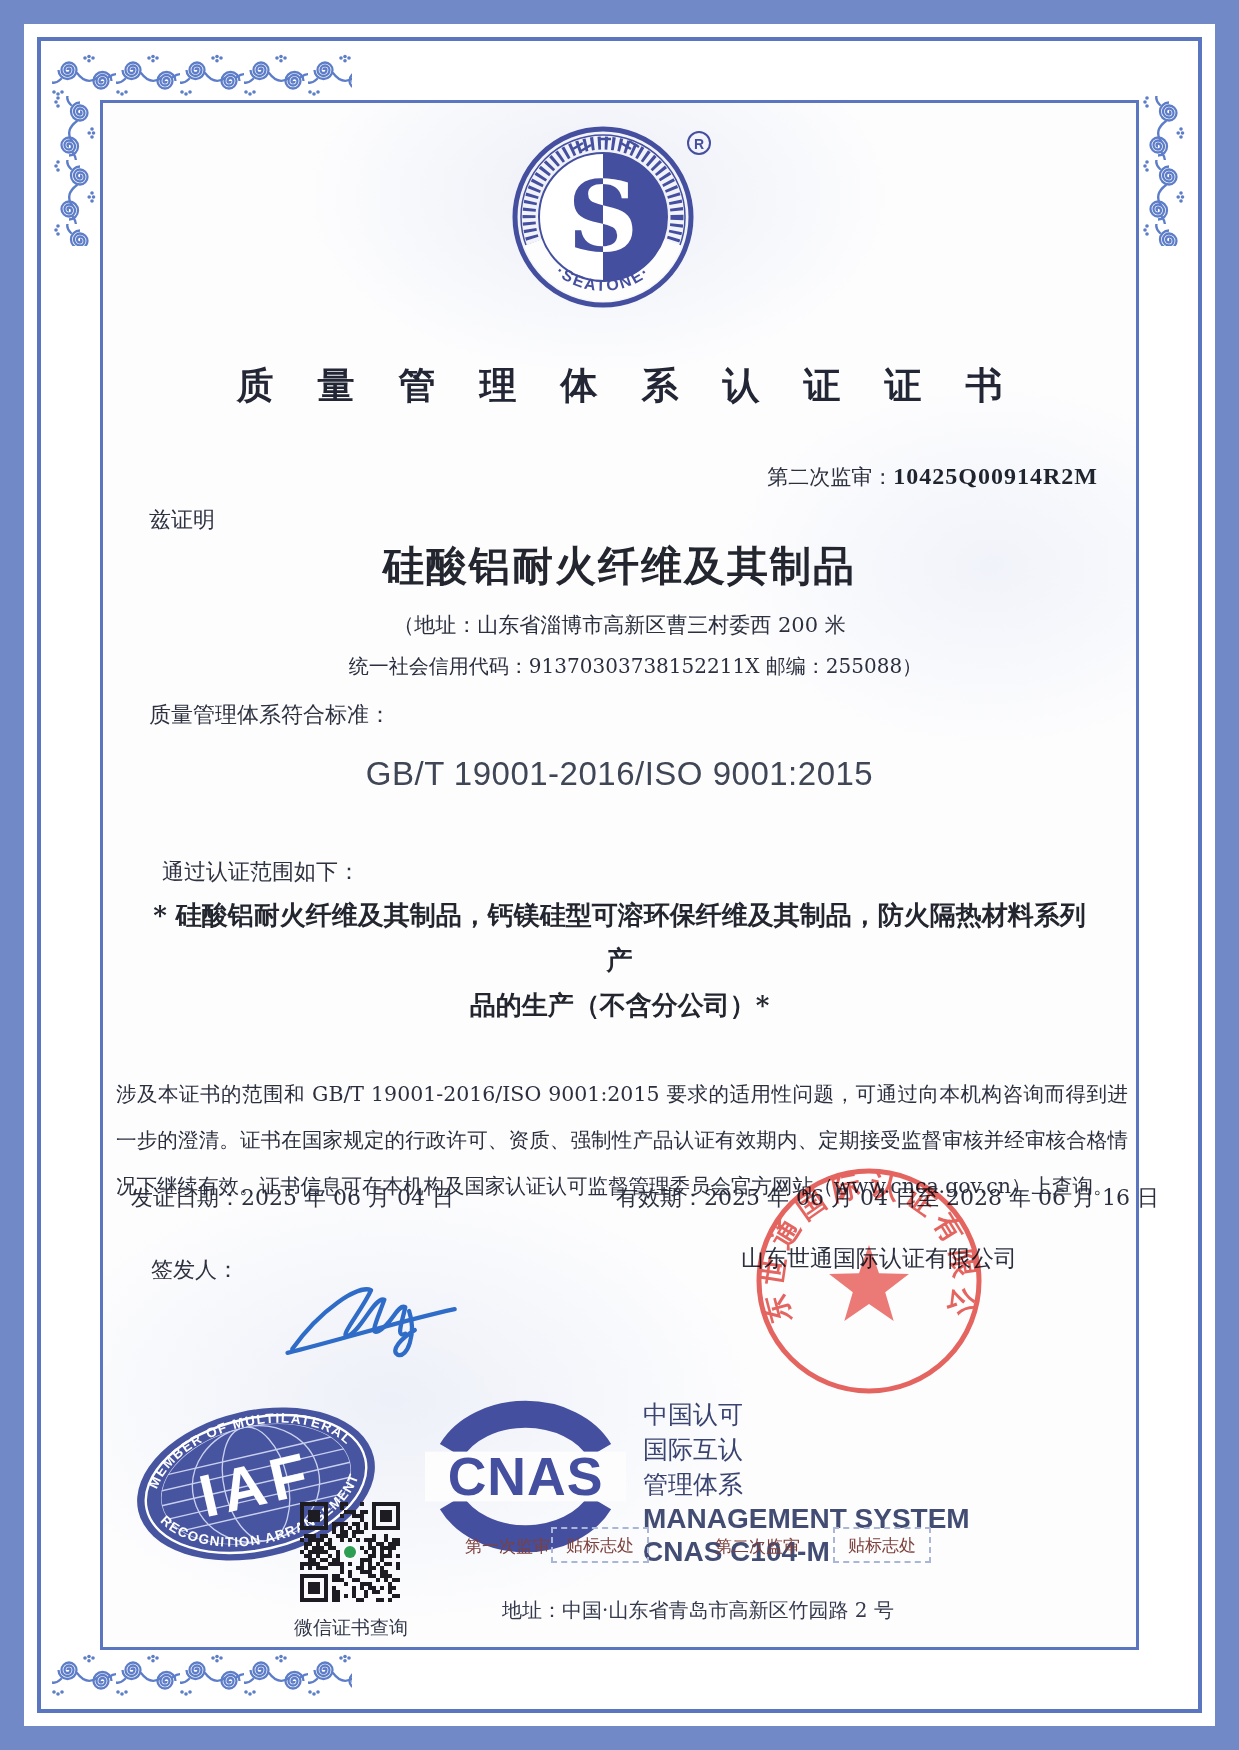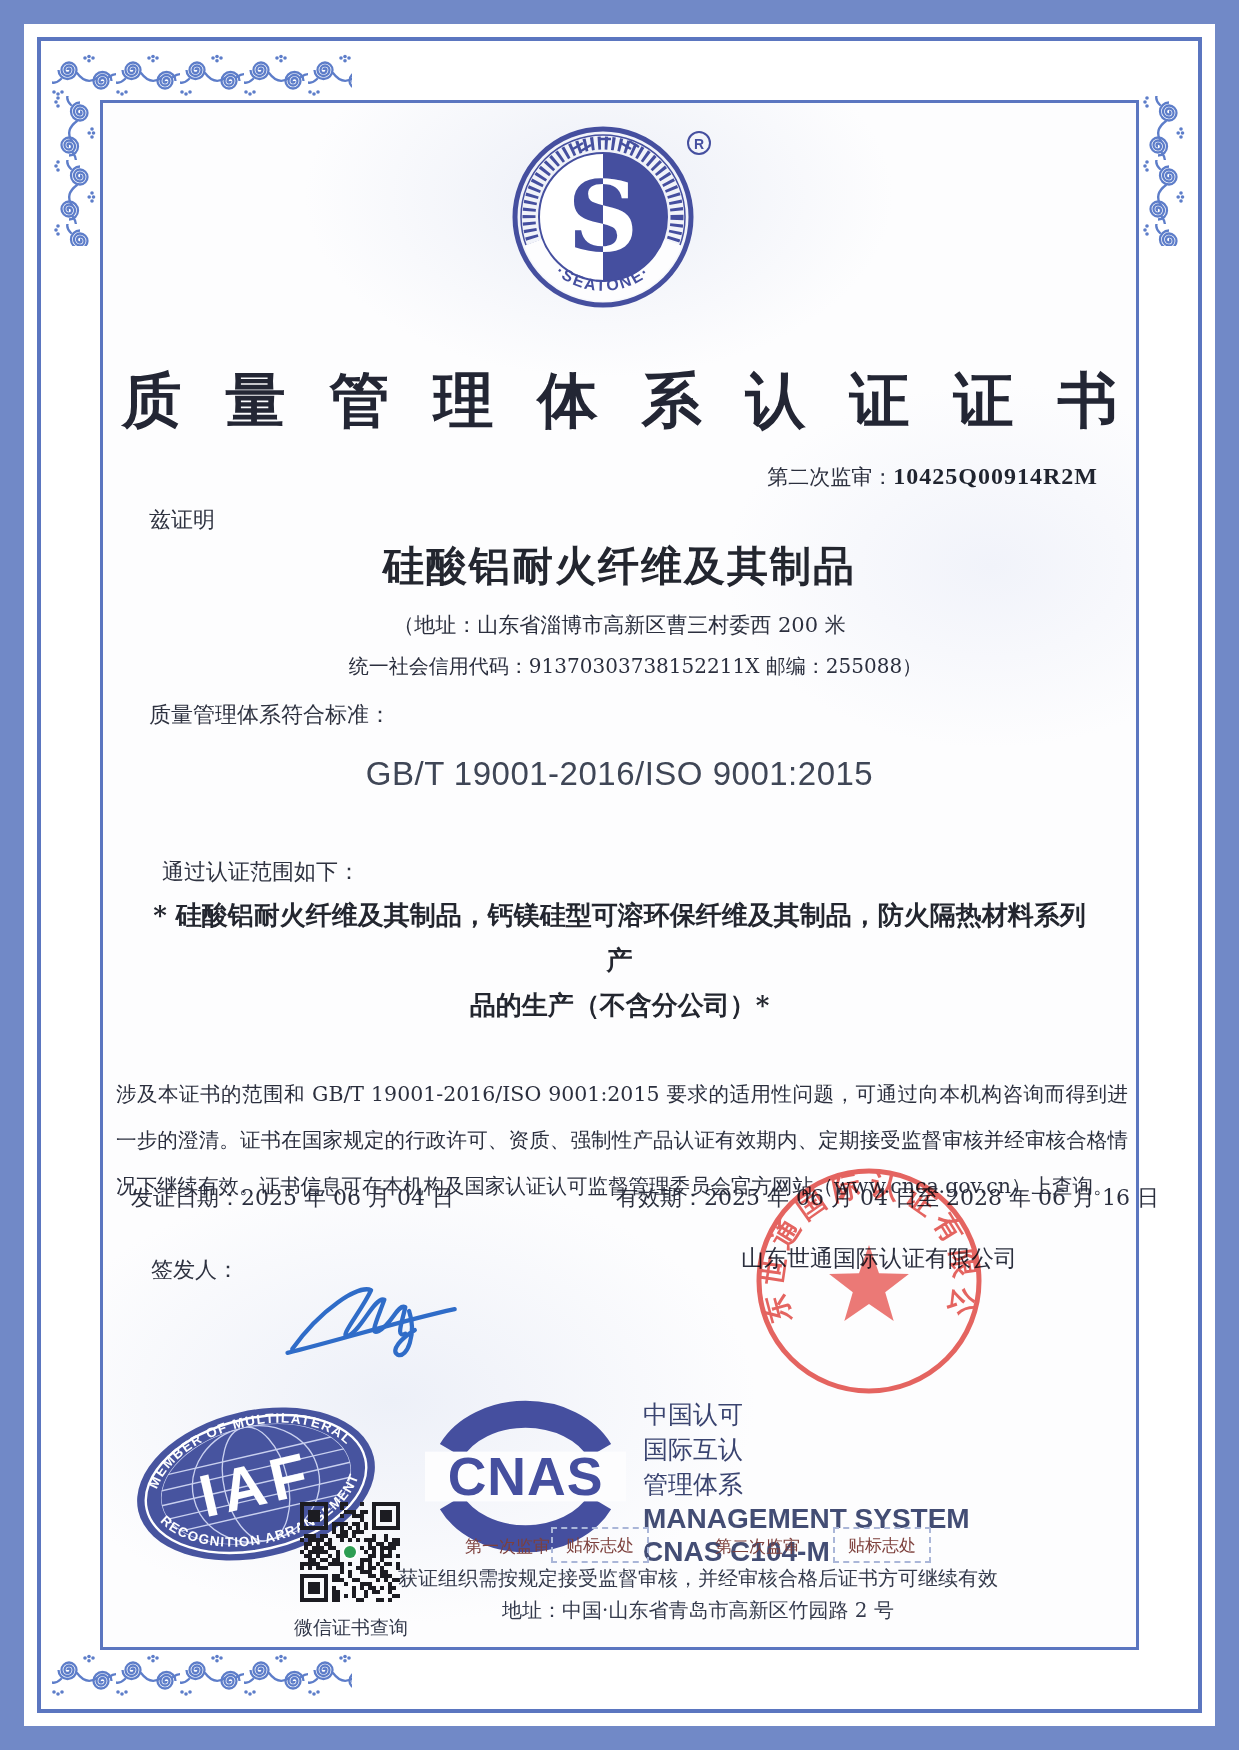--- a/index.html
+++ b/index.html
@@ -14,21 +14,21 @@
   .pat-right{top:96px;bottom:96px;right:52px;width:46px;}
   .l2{position:absolute;inset:100px;border:3px solid #5b76c0;
       background:
         radial-gradient(420px 260px at 48% 6%, #eceff7 0%, rgba(236,239,247,0) 70%),
         radial-gradient(520px 320px at 28% 84%, #edf0f8 0%, rgba(237,240,248,0) 70%),
         radial-gradient(380px 260px at 86% 30%, #f1f3fa 0%, rgba(241,243,250,0) 70%),
         #fdfdfe;}
   .content{position:absolute;inset:103px;}
   .abs{position:absolute;}
   .center{left:0;right:0;text-align:center;}
-  .title{top:258px;font-size:60px;font-weight:700;letter-spacing:44px;color:#232634;white-space:nowrap;}
+  .title{top:258px;font-size:37px;font-weight:700;letter-spacing:44px;color:#232634;white-space:nowrap;}
   .title span{margin-right:-44px;}
   .certno{top:360px;right:38px;font-size:21px;color:#2b2f3e;}
   .certno b{font-family:"Liberation Serif","DejaVu Serif",serif;font-size:24px;letter-spacing:1px;color:#20242f;}
   .label22{font-size:22px;color:#2e3240;}
   .company{top:436px;font-size:41px;font-weight:700;letter-spacing:2px;color:#23262f;}
   .addr1{top:508px;font-size:21px;}
   .addr2{top:550px;font-size:20px;margin-left:32px;}
   .standard{top:652px;font-family:"Liberation Sans","DejaVu Sans",sans-serif;font-size:33px;color:#3f4656;letter-spacing:0.5px;}
   .scope{top:790px;left:40px;right:40px;text-align:center;font-size:26px;font-weight:700;line-height:45px;color:#23262f;}
   .note{top:968px;left:13px;width:1012px;font-size:20.5px;line-height:46px;text-align:justify;color:#2b2f3e;}
@@ -530,17 +530,16 @@
 
     <div class="auditlbl" style="left:362px">第一次监审</div>
     <div class="stickbox" style="left:448px;top:1424px">
       <span>贴标志处</span>
     </div>
     <div class="auditlbl" style="left:612px">第二次监审</div>
     <div class="stickbox" style="left:730px;top:1424px">
       <span>贴标志处</span>
     </div>
 
-    <div class="abs foot" style="top:1462px">获证组织需按规定接受监督审核，并经审核合格后证书方可继续有效</div>
     <div class="abs foot" style="top:1494px">地址：中国·山东省青岛市高新区竹园路 2 号</div>
 
   </div>
 </div>
 
 </body></html>

